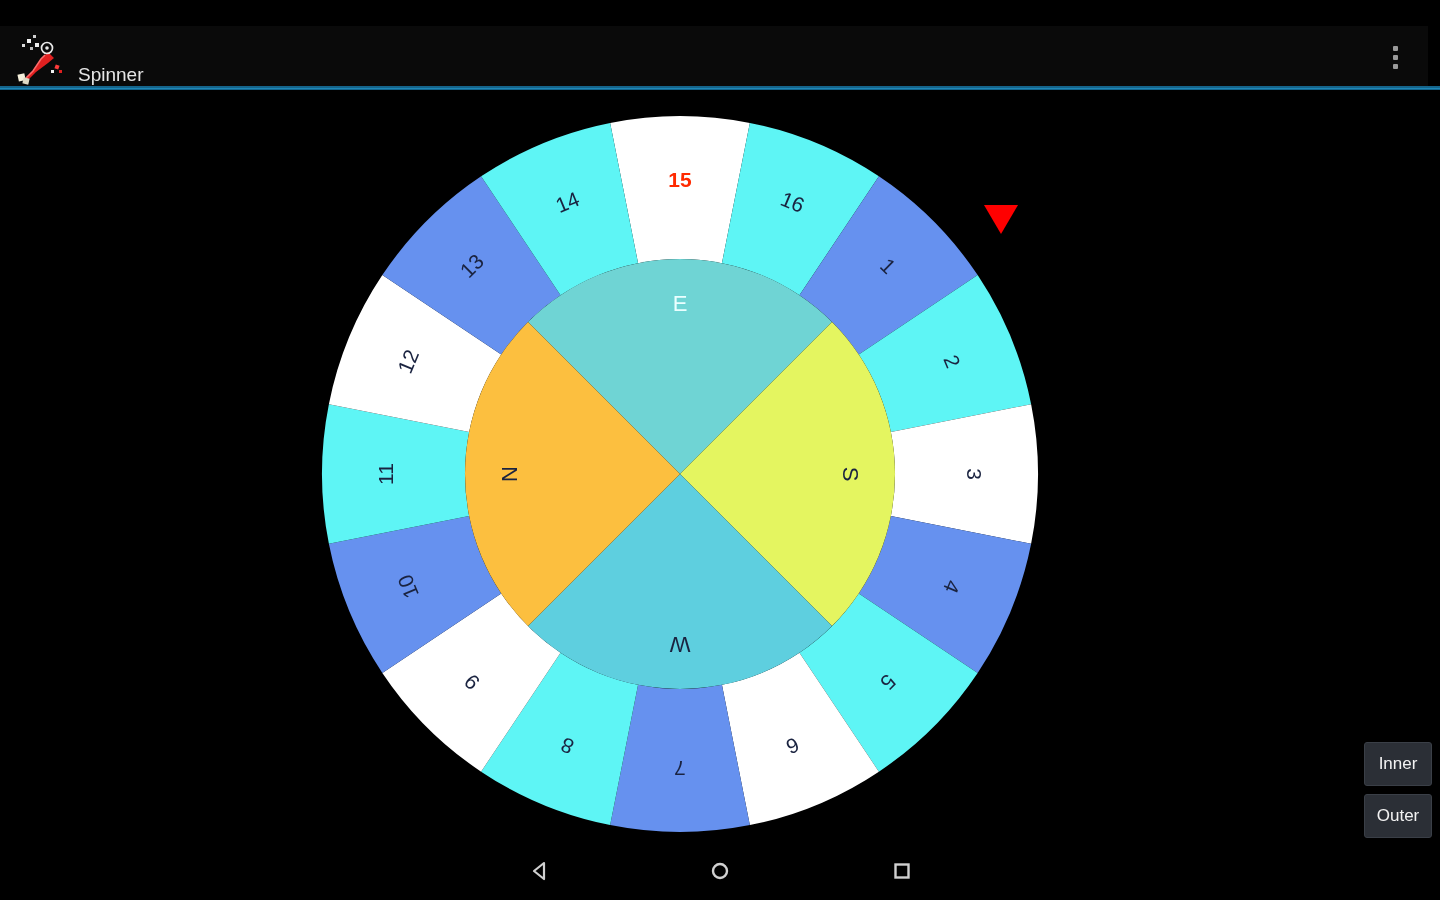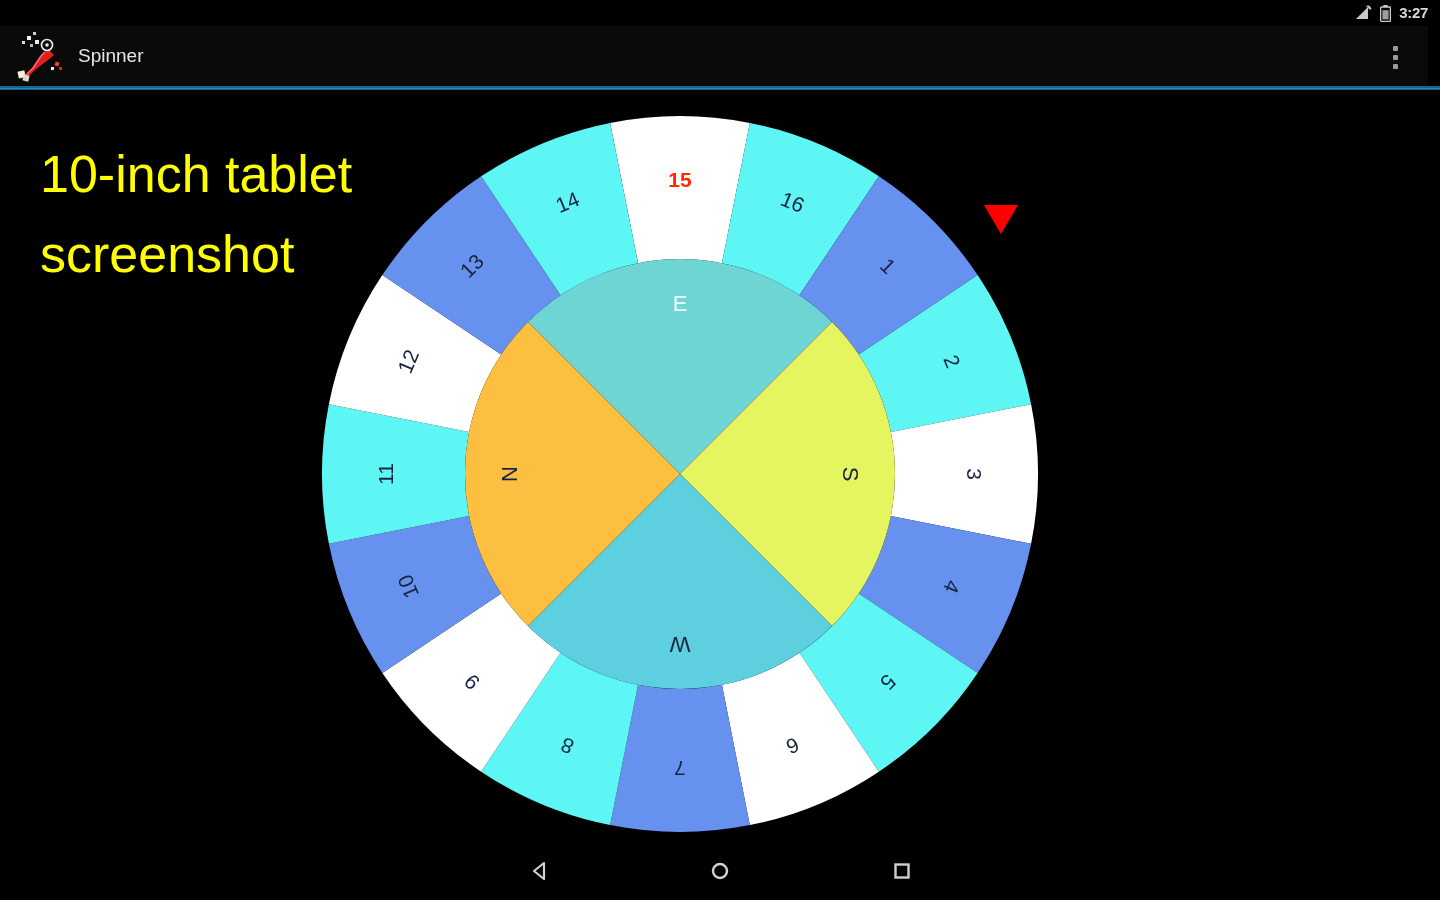--- a/index.html
+++ b/index.html
@@ -24,21 +24,21 @@
   .sb-ico { display: block; }
   #status-time {
     color: #d8d8d8; font-size: 15px; font-weight: bold;
     letter-spacing: -0.3px; line-height: 26px;
   }
 
   
   #action-bar {
     position: absolute; left: 0; top: 26px; width: 1428px; height: 60px;
     background: #0a0a0a;
-    display: flex; align-items: center;
+    display: flex; align-items: flex-end;
   }
   #app-icon {
     position: relative; width: 54px; height: 54px; margin-left: 14px;
     flex: 0 0 auto;
   }
   #app-title {
     color: #e6e6e6; font-size: 19px; margin-left: 10px;
     font-family: "Liberation Sans", sans-serif;
   }
   #overflow-menu {
@@ -123,35 +123,20 @@
   }
   #nav-back  { left: 495px; }
   #nav-home  { left: 675px; }
   #nav-recent{ left: 857px; }
 </style>
 </head>
 <body>
 
 <div id="screen">
 
-  <div id="status-bar">
-    <div id="status-right">
-      <svg class="sb-ico" width="18" height="16" viewBox="0 0 18 16">
-        <path d="M2 14 L14 14 L14 2 Z" fill="#c9c9c9"></path>
-        <path d="M11.5 1 L16.5 1 L16.5 5.5 Z" fill="#8d8d8d"></path>
-        <path d="M13.5 0.5 L17 4" stroke="#d6d6d6" stroke-width="1.2"></path>
-      </svg>
-      <svg class="sb-ico" width="11" height="17" viewBox="0 0 11 17">
-        <rect x="3.3" y="0" width="4.4" height="2" fill="#c9c9c9"></rect>
-        <rect x="0.6" y="2" width="9.8" height="14.4" rx="1" fill="none" stroke="#c9c9c9" stroke-width="1.4"></rect>
-        <rect x="2.4" y="5.2" width="6.2" height="9.2" fill="#9e9e9e"></rect>
-      </svg>
-      <div id="status-time">3:27</div>
-    </div>
-  </div>
 
   <div id="action-bar">
     <div id="app-icon">
       <svg width="54" height="54" viewBox="0 0 54 54">
 
         <path d="M11 47 L20 38 L29 25 L34 20 L40 26 L34 31 L22 40 L13 49 Z" fill="#e02020"></path>
         <path d="M12 46 L19 39 L27 27 L31 23" stroke="#ff6b6b" stroke-width="1.6" fill="none"></path>
 
         <circle cx="33" cy="16" r="5.5" fill="none" stroke="#e9e9e9" stroke-width="1.7"></circle>
         <circle cx="33" cy="16" r="1.8" fill="#e9e9e9"></circle>
@@ -172,22 +157,20 @@
     </div>
     <div id="app-title">Spinner</div>
     <div id="overflow-menu">
       <span></span>
       <span></span>
       <span></span>
     </div>
   </div>
   <div id="ab-divider"></div>
 
-  <div id="headline">10-inch tablet
-screenshot</div>
 
   <div id="spinner-wrap">
     <svg id="spinner-svg" viewBox="0 0 720 720">
       <g id="outer-ring-group">
           <path d="M290.1576647182262,8.878869615643453 A358,358 0 0 1 429.84233528177396,8.87886961564351 L401.9444192334676,149.13116471330545 A215,215 0 0 0 318.0555807665325,149.13116471330542 Z" fill="#ffffff"></path>
           <path d="M429.84233528177396,8.87886961564351 A358,358 0 0 1 558.8941434210176,62.333878795688804 L479.44760009921447,181.23403335495277 A215,215 0 0 0 401.9444192334676,149.13116471330545 Z" fill="#5ef5f5"></path>
           <path d="M558.8941434210176,62.333878795688804 A358,358 0 0 1 657.6661212043111,161.1058565789824 L538.7659666450472,240.55239990078553 A215,215 0 0 0 479.44760009921447,181.23403335495277 Z" fill="#6691ef"></path>
           <path d="M657.6661212043111,161.1058565789824 A358,358 0 0 1 711.1211303843565,290.1576647182261 L570.8688352866945,318.05558076653244 A215,215 0 0 0 538.7659666450472,240.55239990078553 Z" fill="#5ef5f5"></path>
           <path d="M711.1211303843565,290.1576647182261 A358,358 0 0 1 711.1211303843565,429.8423352817739 L570.8688352866945,401.94441923346756 A215,215 0 0 0 570.8688352866945,318.05558076653244 Z" fill="#ffffff"></path>
           <path d="M711.1211303843565,429.8423352817739 A358,358 0 0 1 657.6661212043111,558.8941434210176 L538.7659666450472,479.44760009921447 A215,215 0 0 0 570.8688352866945,401.94441923346756 Z" fill="#6691ef"></path>
@@ -229,20 +212,24 @@
       <g id="inner-label-group">
           <text class="inner-label light" x="360" y="191" text-anchor="middle" dominant-baseline="middle" transform="rotate(0 360 191)">E</text>
           <text class="inner-label" x="529" y="360" text-anchor="middle" dominant-baseline="middle" transform="rotate(90 529 360)">S</text>
           <text class="inner-label" x="360" y="529" text-anchor="middle" dominant-baseline="middle" transform="rotate(180 360 529)">W</text>
           <text class="inner-label" x="191" y="360" text-anchor="middle" dominant-baseline="middle" transform="rotate(270 191 360)">N</text>
         </g>
     </svg>
     <div id="pointer"></div>
   </div>
 
+  <div id="side-buttons">
+    <div class="sbtn">Inner</div>
+    <div class="sbtn">Outer</div>
+  </div>
 
   <div id="nav-bar">
     <div class="nav-btn" id="nav-back">
       <svg width="26" height="26" viewBox="0 0 26 26">
         <path d="M17 5 L7 13 L17 21 Z" fill="none" stroke="#d0d0d0" stroke-width="2.2" stroke-linejoin="round"></path>
       </svg>
     </div>
     <div class="nav-btn" id="nav-home">
       <svg width="26" height="26" viewBox="0 0 26 26">
         <circle cx="13" cy="13" r="7" fill="none" stroke="#d0d0d0" stroke-width="2.4"></circle>

